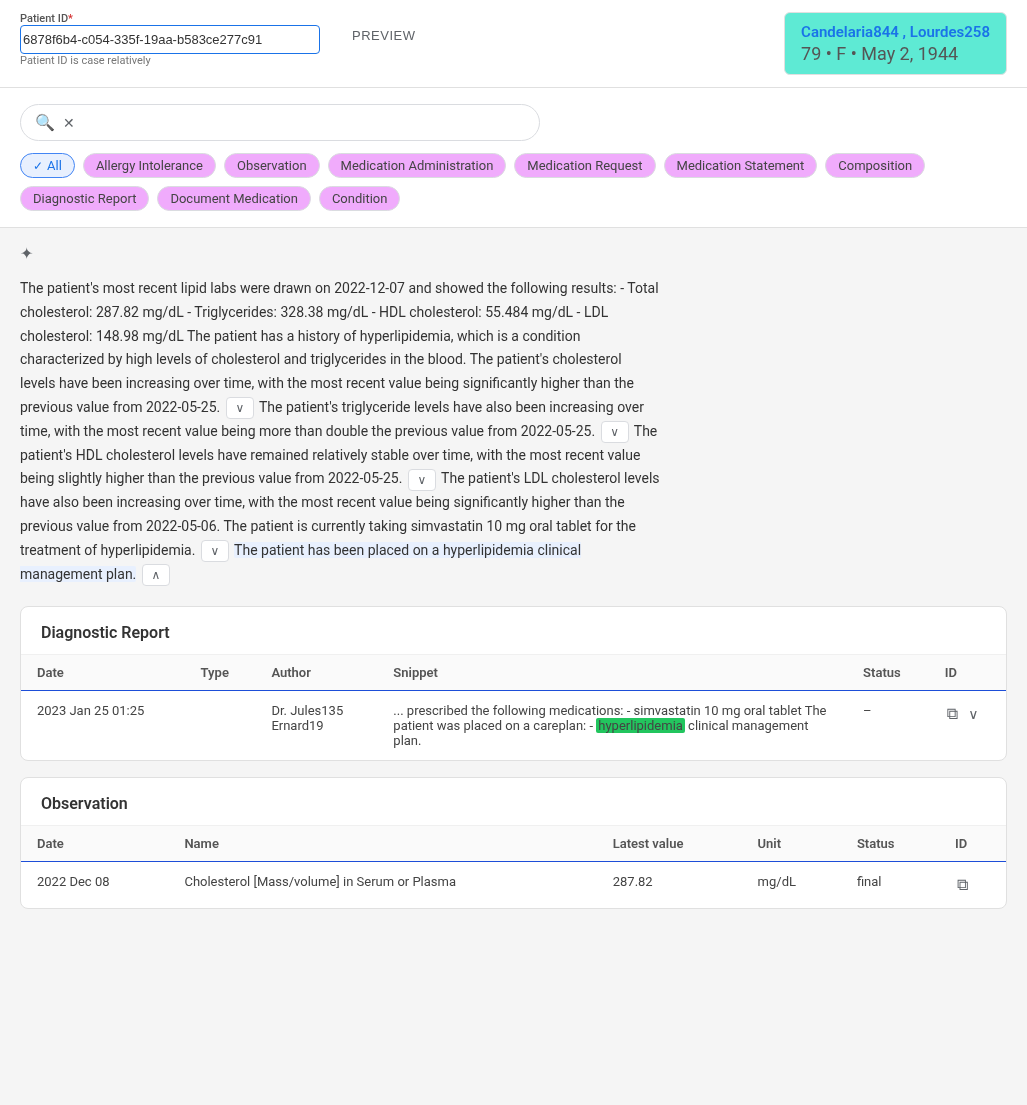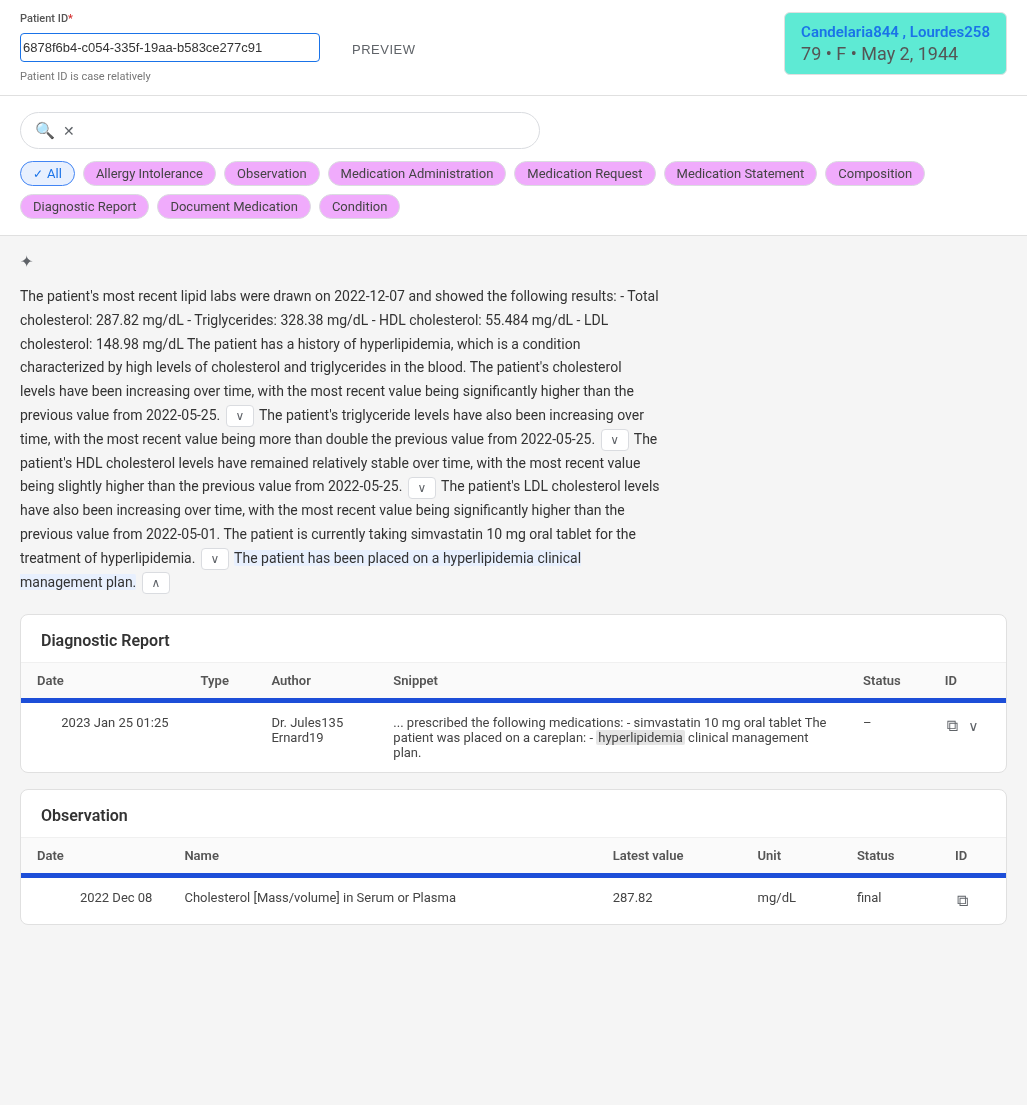--- a/index.html
+++ b/index.html
@@ -15,21 +15,21 @@
       background: #fff;
       border-bottom: 1px solid #e0e0e0;
       padding: 12px 20px;
       display: flex;
       align-items: flex-start;
       gap: 20px;
     }
     .patient-id-section {
       display: flex;
       flex-direction: column;
-      gap: 8px;
+      gap: 0;
     }
     .patient-id-label {
       font-size: 11px;
       color: #555;
       font-weight: 500;
     }
     .patient-id-label span.required {
       color: #d32f2f;
     }
     .patient-id-input {
@@ -47,21 +47,21 @@
     }
     .preview-btn {
       border: none;
       background: none;
       color: #5f6368;
       font-size: 13px;
       font-weight: 500;
       letter-spacing: 0.5px;
       cursor: pointer;
       padding: 8px 12px;
-      margin-top: 22px;
+      margin-top: 8px;
     }
     .patient-info-card {
       background: #5eead4;
       border: 1px solid #e0e0e0;
       border-radius: 6px;
       padding: 10px 16px;
       margin-left: auto;
     }
     .patient-name {
       font-size: 15px;
@@ -201,46 +201,45 @@
       width: 100%;
       border-collapse: collapse;
     }
     .data-table th {
       text-align: left;
       padding: 10px 16px;
       font-size: 13px;
       font-weight: 600;
       color: #555;
       background: #fafafa;
-      border-bottom: 5px solid #1d4ed8;
+      border-bottom: 1px solid #1d4ed8;
     }
     .data-table td {
       padding: 12px 16px;
       font-size: 13px;
       color: #444;
       border-bottom: 1px solid #f0f0f0;
       vertical-align: top;
     }
     .data-table tr:last-child td {
       border-bottom: none;
     }
     .date-cell {
       color: #555;
       white-space: nowrap;
-      text-align: right;
     }
     .author-cell {
       color: #1a73e8;
     }
     .snippet-cell {
       color: #555;
       max-width: 400px;
     }
     .snippet-highlight {
-      background: #e5e5e5;
+      background: #22c55e;
       border-radius: 2px;
       padding: 0 2px;
     }
     .status-dash {
       color: #888;
     }
     .action-icons {
       display: flex;
       gap: 8px;
       align-items: center;
@@ -335,21 +334,21 @@
     <span class="ai-icon">✦</span>
   </div>
 
   <div class="ai-response">
     <span>The patient's most recent lipid labs were drawn on 2022-12-07 and showed the following results: - Total cholesterol: 287.82 mg/dL - Triglycerides: 328.38 mg/dL - HDL cholesterol: 55.484 mg/dL - LDL cholesterol: 148.98 mg/dL The patient has a history of hyperlipidemia, which is a condition characterized by high levels of cholesterol and triglycerides in the blood. The patient's cholesterol levels have been increasing over time, with the most recent value being significantly higher than the previous value from 2022-05-25.</span>
     <button class="expand-btn">∨</button>
     <span>The patient's triglyceride levels have also been increasing over time, with the most recent value being more than double the previous value from 2022-05-25.</span>
     <button class="expand-btn">∨</button>
     <span>The patient's HDL cholesterol levels have remained relatively stable over time, with the most recent value being slightly higher than the previous value from 2022-05-25.</span>
     <button class="expand-btn">∨</button>
-    <span>The patient's LDL cholesterol levels have also been increasing over time, with the most recent value being significantly higher than the previous value from 2022-05-01. The patient is currently taking simvastatin 10 mg oral tablet for the treatment of hyperlipidemia.</span>
+    <span>The patient's LDL cholesterol levels have also been increasing over time, with the most recent value being significantly higher than the previous value from 2022-05-06. The patient is currently taking simvastatin 10 mg oral tablet for the treatment of hyperlipidemia.</span>
     <button class="expand-btn">∨</button>
     <span class="highlighted-text">The patient has been placed on a hyperlipidemia clinical management plan.</span>
     <button class="expand-btn">∧</button>
   </div>
 
   <div class="report-card">
     <div class="card-title">Diagnostic Report</div>
     <table class="data-table">
       <thead>
         <tr>

